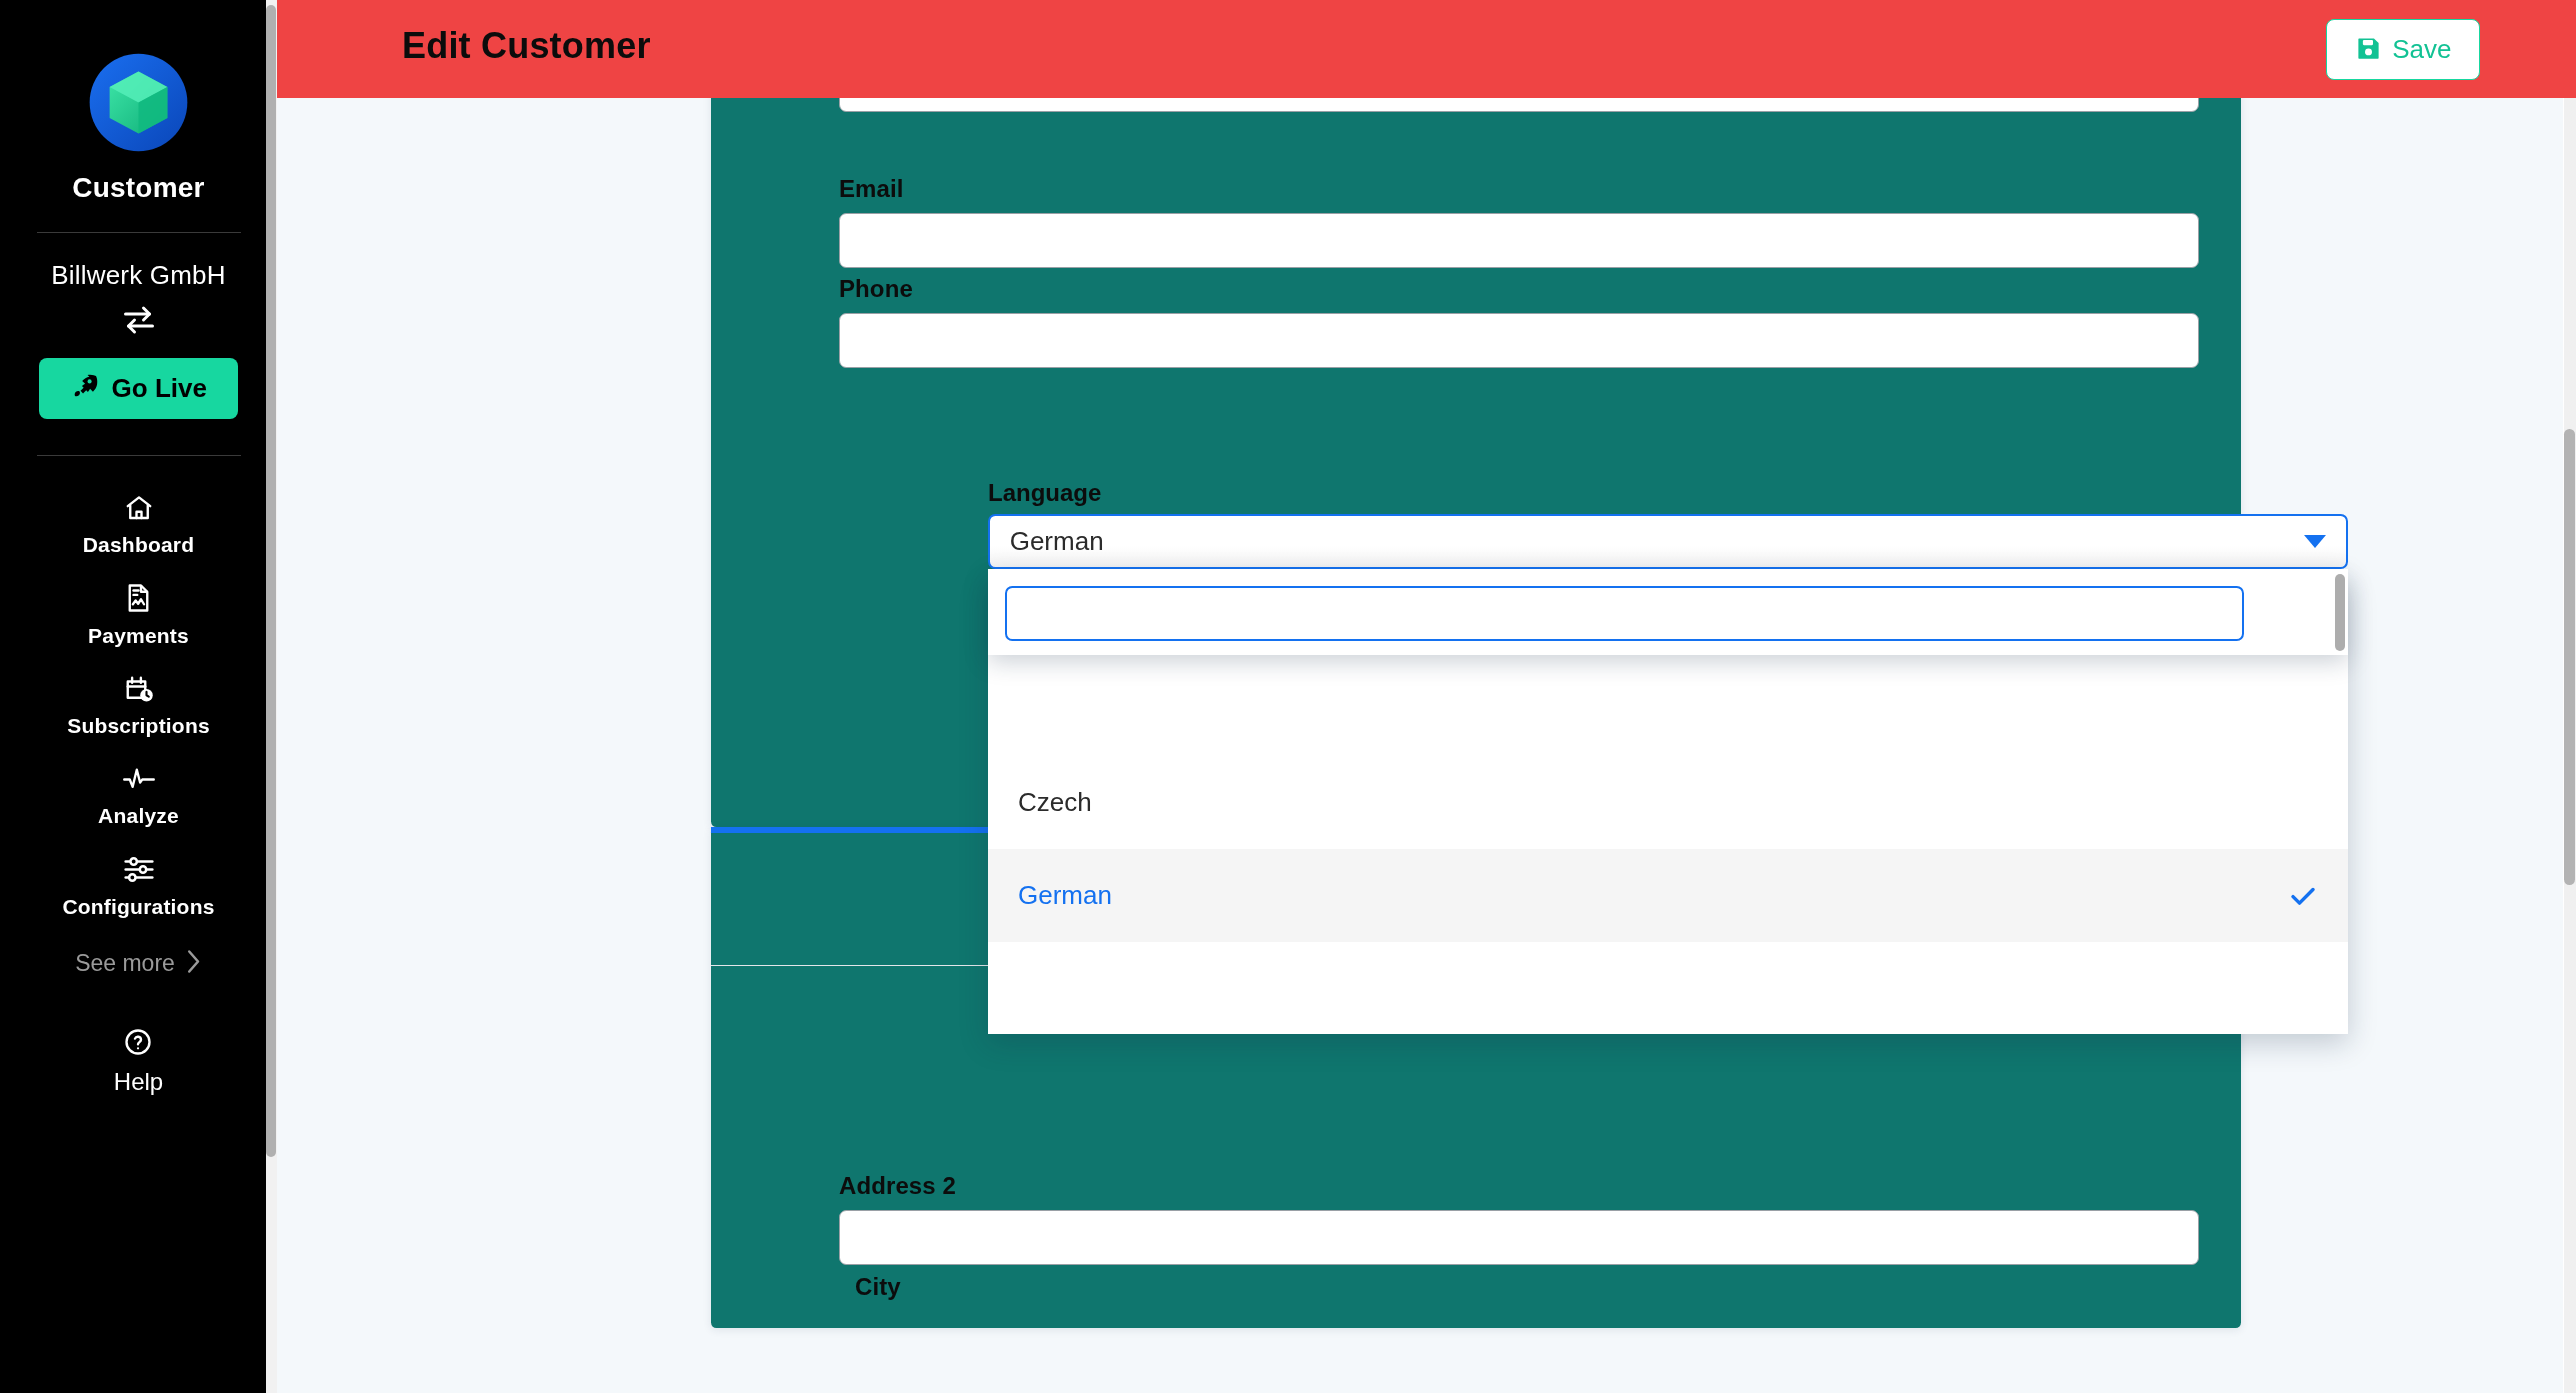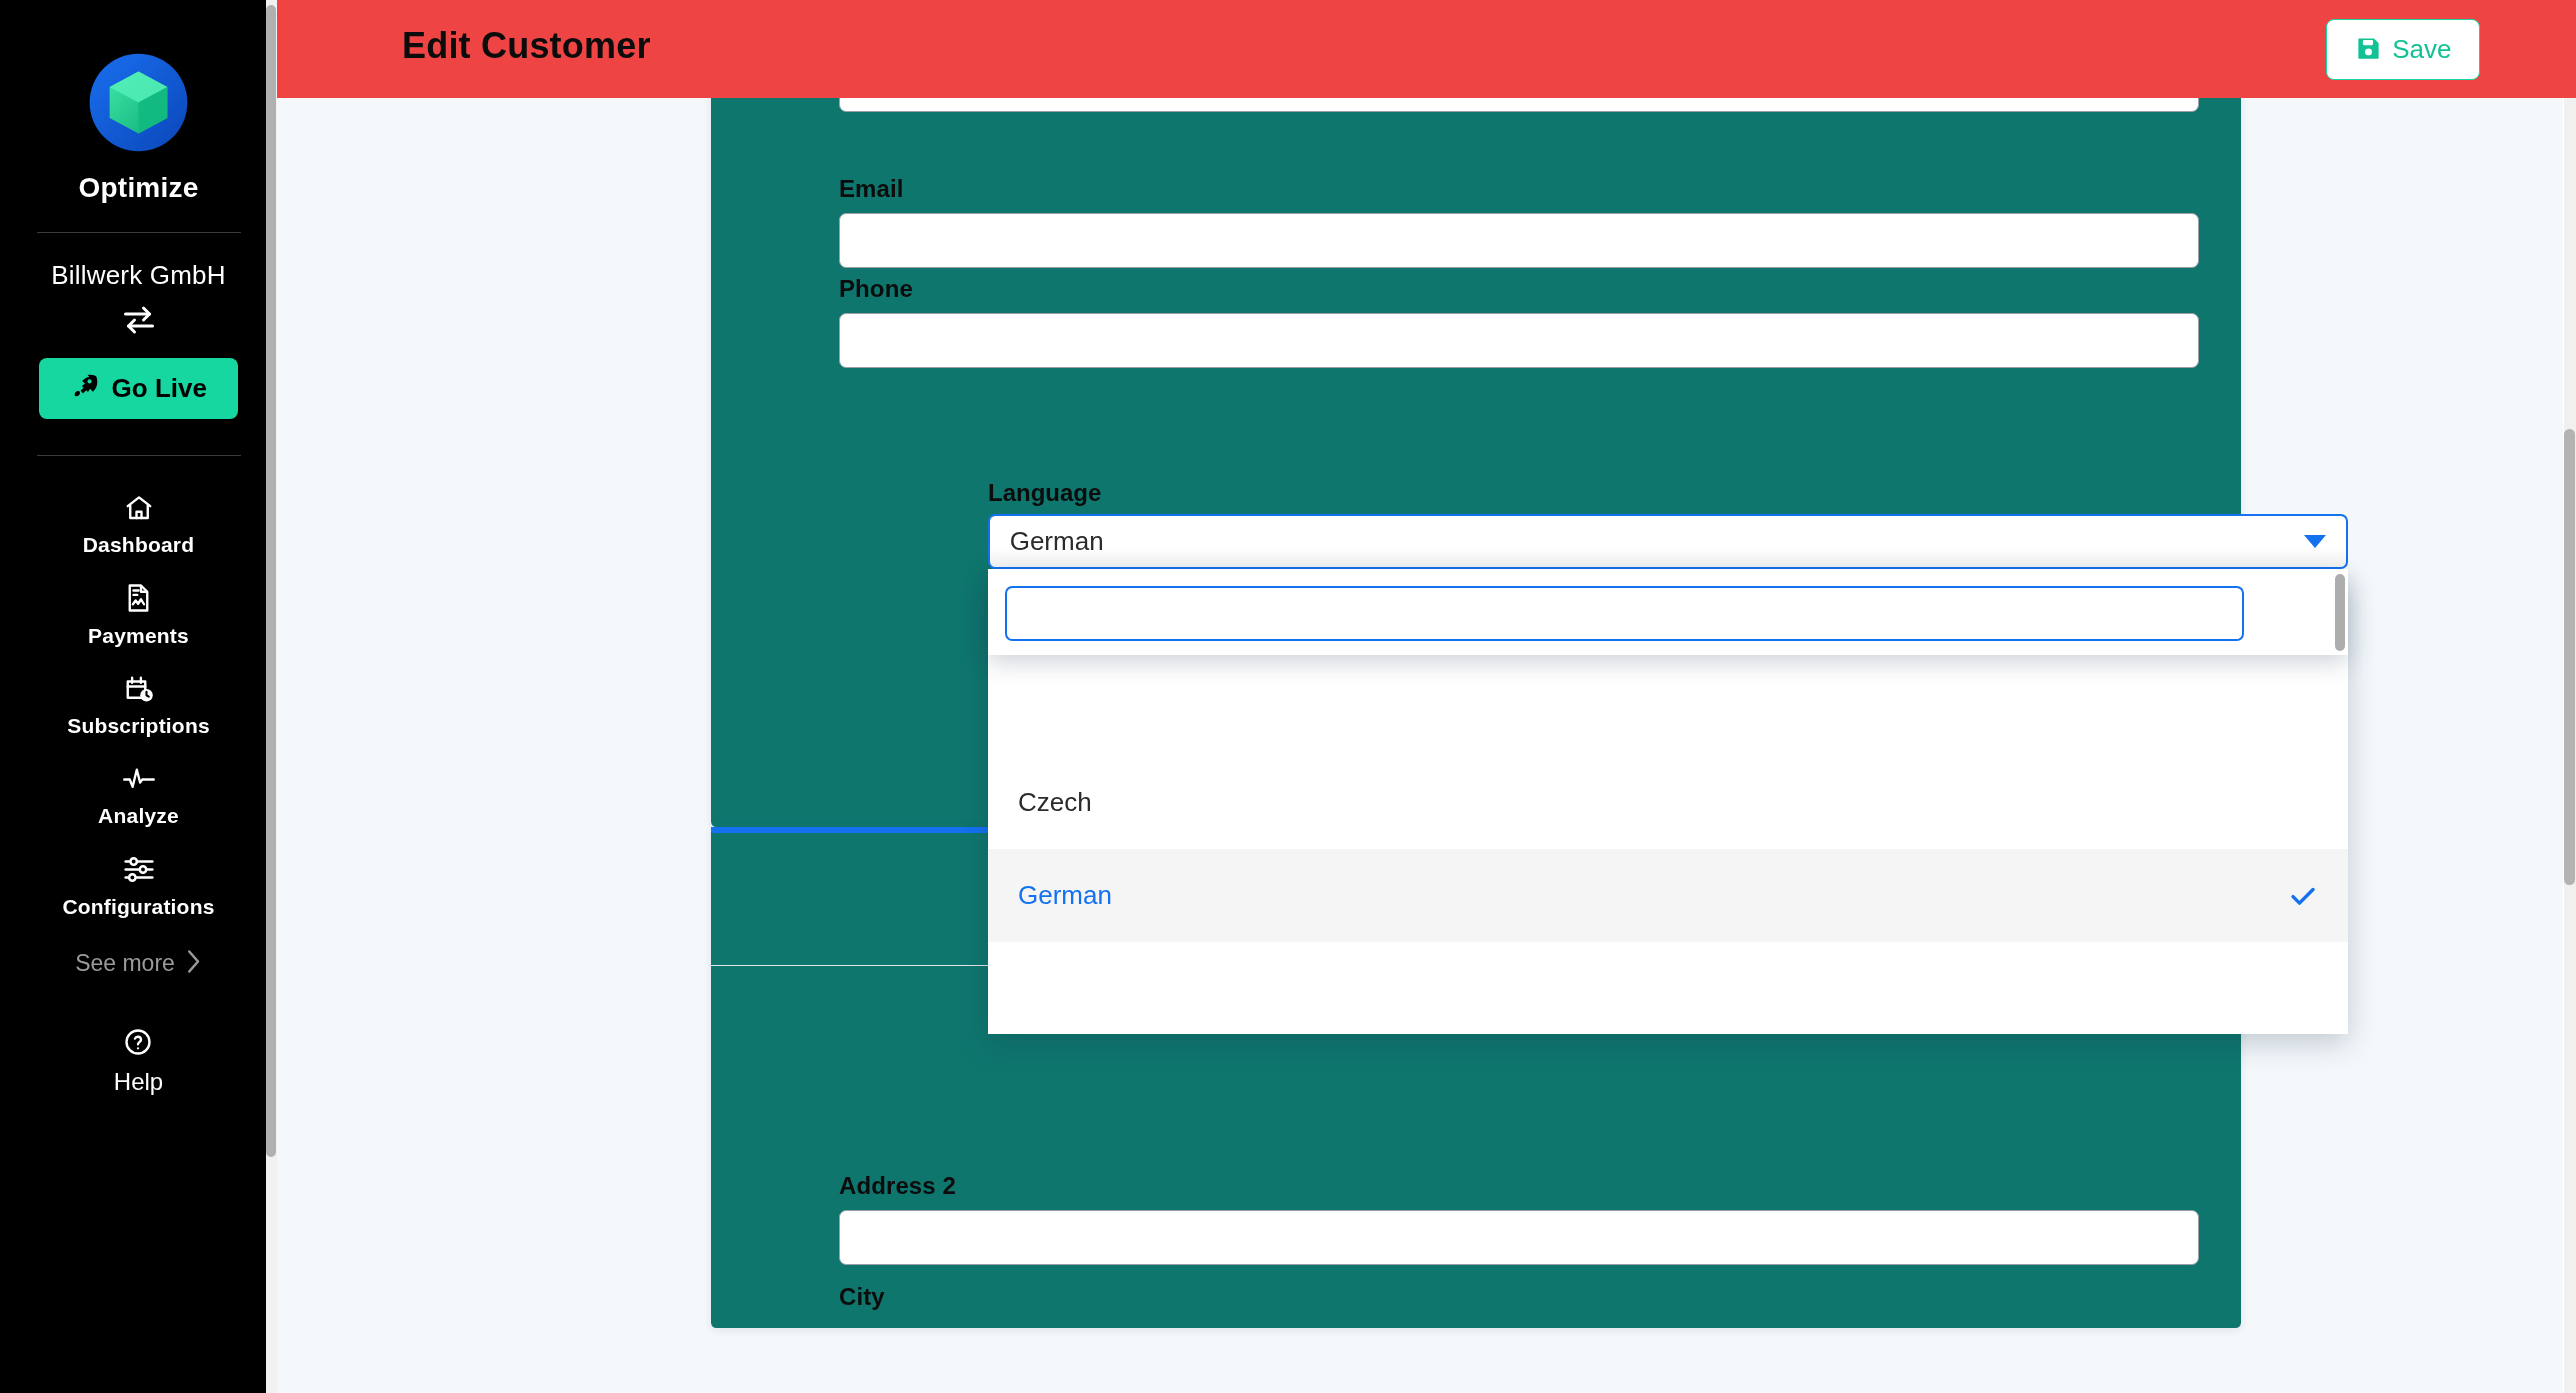--- a/index.html
+++ b/index.html
@@ -231,21 +231,21 @@
           </defs>
           <circle cx="50" cy="50" r="44" fill="url(#gA)"></circle>
           <path d="M50 6a44 44 0 0 1 0 88 30 30 0 0 0 0-88z" fill="url(#gB)"></path>
           <path d="M50 94A44 44 0 0 1 50 6a30 30 0 0 0 0 88z" fill="#f4faff" opacity=".55"></path>
           <path d="M50 22 L76 36 L76 64 L50 78 L24 64 L24 36 Z" fill="url(#gC)"></path>
           <path d="M50 22 L76 36 L50 50 L24 36 Z" fill="#55efb8" opacity=".85"></path>
           <path d="M50 50 L76 36 L76 64 L50 78 Z" fill="#11b97f" opacity=".9"></path>
         </svg>
       </div>
 
-      <div class="brand-name">Optimize</div>
+      <div class="brand-name">Customer</div>
 
       <div class="sb-divider"></div>
 
       <div class="tenant-name">Billwerk GmbH</div>
 
       <div class="swap-btn">
         <svg width="38" height="30" viewBox="0 0 24 20" fill="none" stroke="#ffffff" stroke-width="2" stroke-linecap="round" stroke-linejoin="round">
           <path d="M3 6h16"></path>
             <path d="M15 2l4 4-4 4"></path>
           <path d="M21 14H5"></path>
@@ -399,21 +399,21 @@
 
     <div class="card" id="card-lower">
       <div class="card-top-accent"></div>
       <div class="card-divider" style="top:138px;"></div>
 
       <div class="field" style="top:345px;">
         <label class="flabel">Address 2</label>
         <input class="finput" value="" style="">
       </div>
 
-      <div class="field" style="top:456px;">
+      <div class="field" style="top:446px;margin-left:16px;">
         <label class="flabel">City</label>
       </div>
     </div>
 
     <div class="lang-wrap">
       <div class="lang-label">Language</div>
       <div class="lang-control">
         <span class="lang-value">German</span>
         <span class="caret"></span>
       </div>

